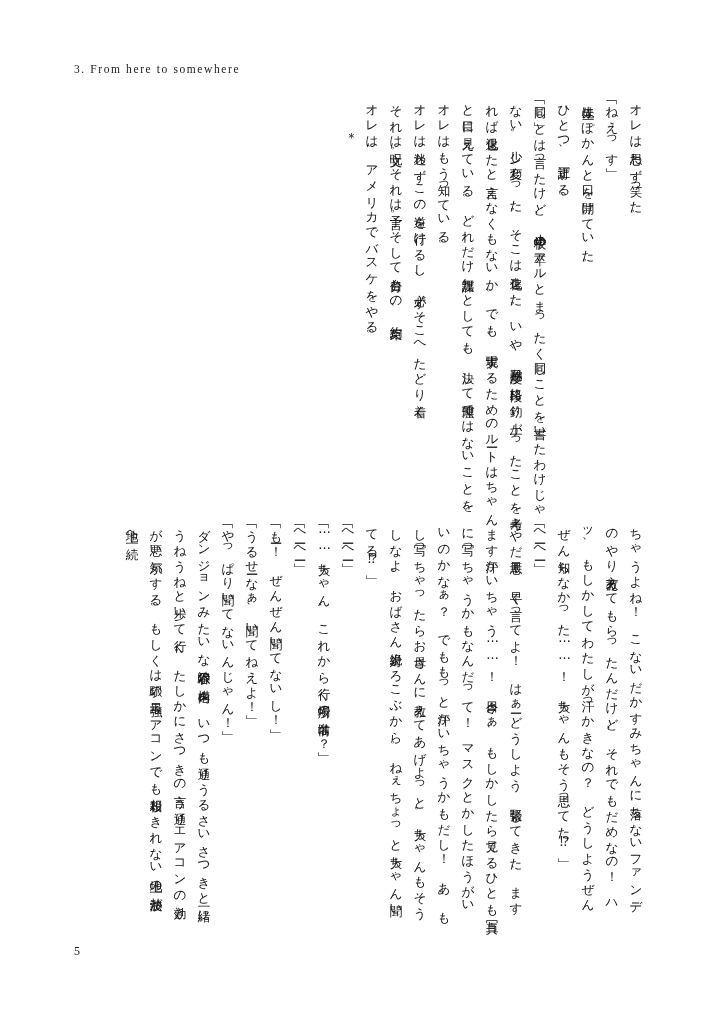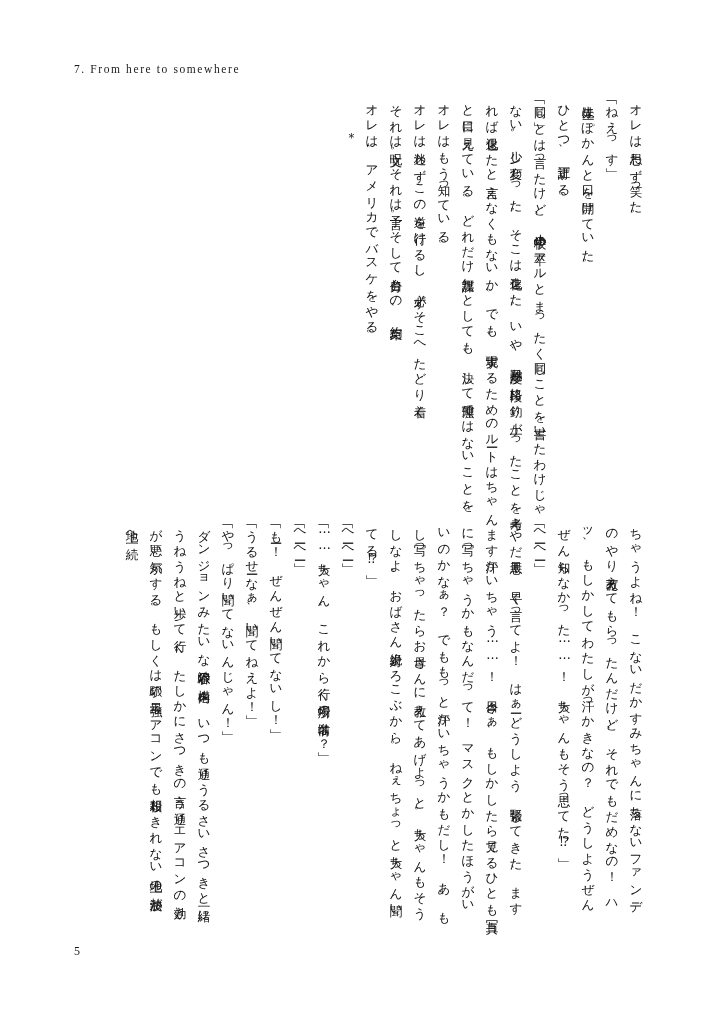--- a/index.html
+++ b/index.html
@@ -82,21 +82,21 @@
     font-size: 13px;
     color: #121212;
     padding-top: 28px;
   }
 </style>
 </head>
 <body>
 
 <div id="page">
 
-  <div id="running-header">7. From here to somewhere</div>
+  <div id="running-header">3. From here to somewhere</div>
 
   <div id="block-upper" class="block">
     <div class="sep-col">＊</div>
     <div class="vcol"></div>
     <div class="vcol">オレは、アメリカでバスケをやる。</div>
     <div class="vcol">それは呪文。それは予言。そして自分との、約束だ。</div>
     <div class="vcol">オレは迷わずこの道を行けるし、必ずそこへたどり着く。</div>
     <div class="vcol">「同じ」とは言ったけど、小学校の卒アルとまったく同じことを書いたわけじゃない。少し変わった。そこは進化した。いや、難易度が格段に釣り上がったことを考えれば退化したと言えなくもないか。でも、実現するためのルートはちゃんと目に見えている。どれだけ無謀だとしても、決して無理ではないことを、オレはもう知っている。</div>
     <div class="vcol">ひとつ、訂正する。</div>
     <div class="vcol"></div>

